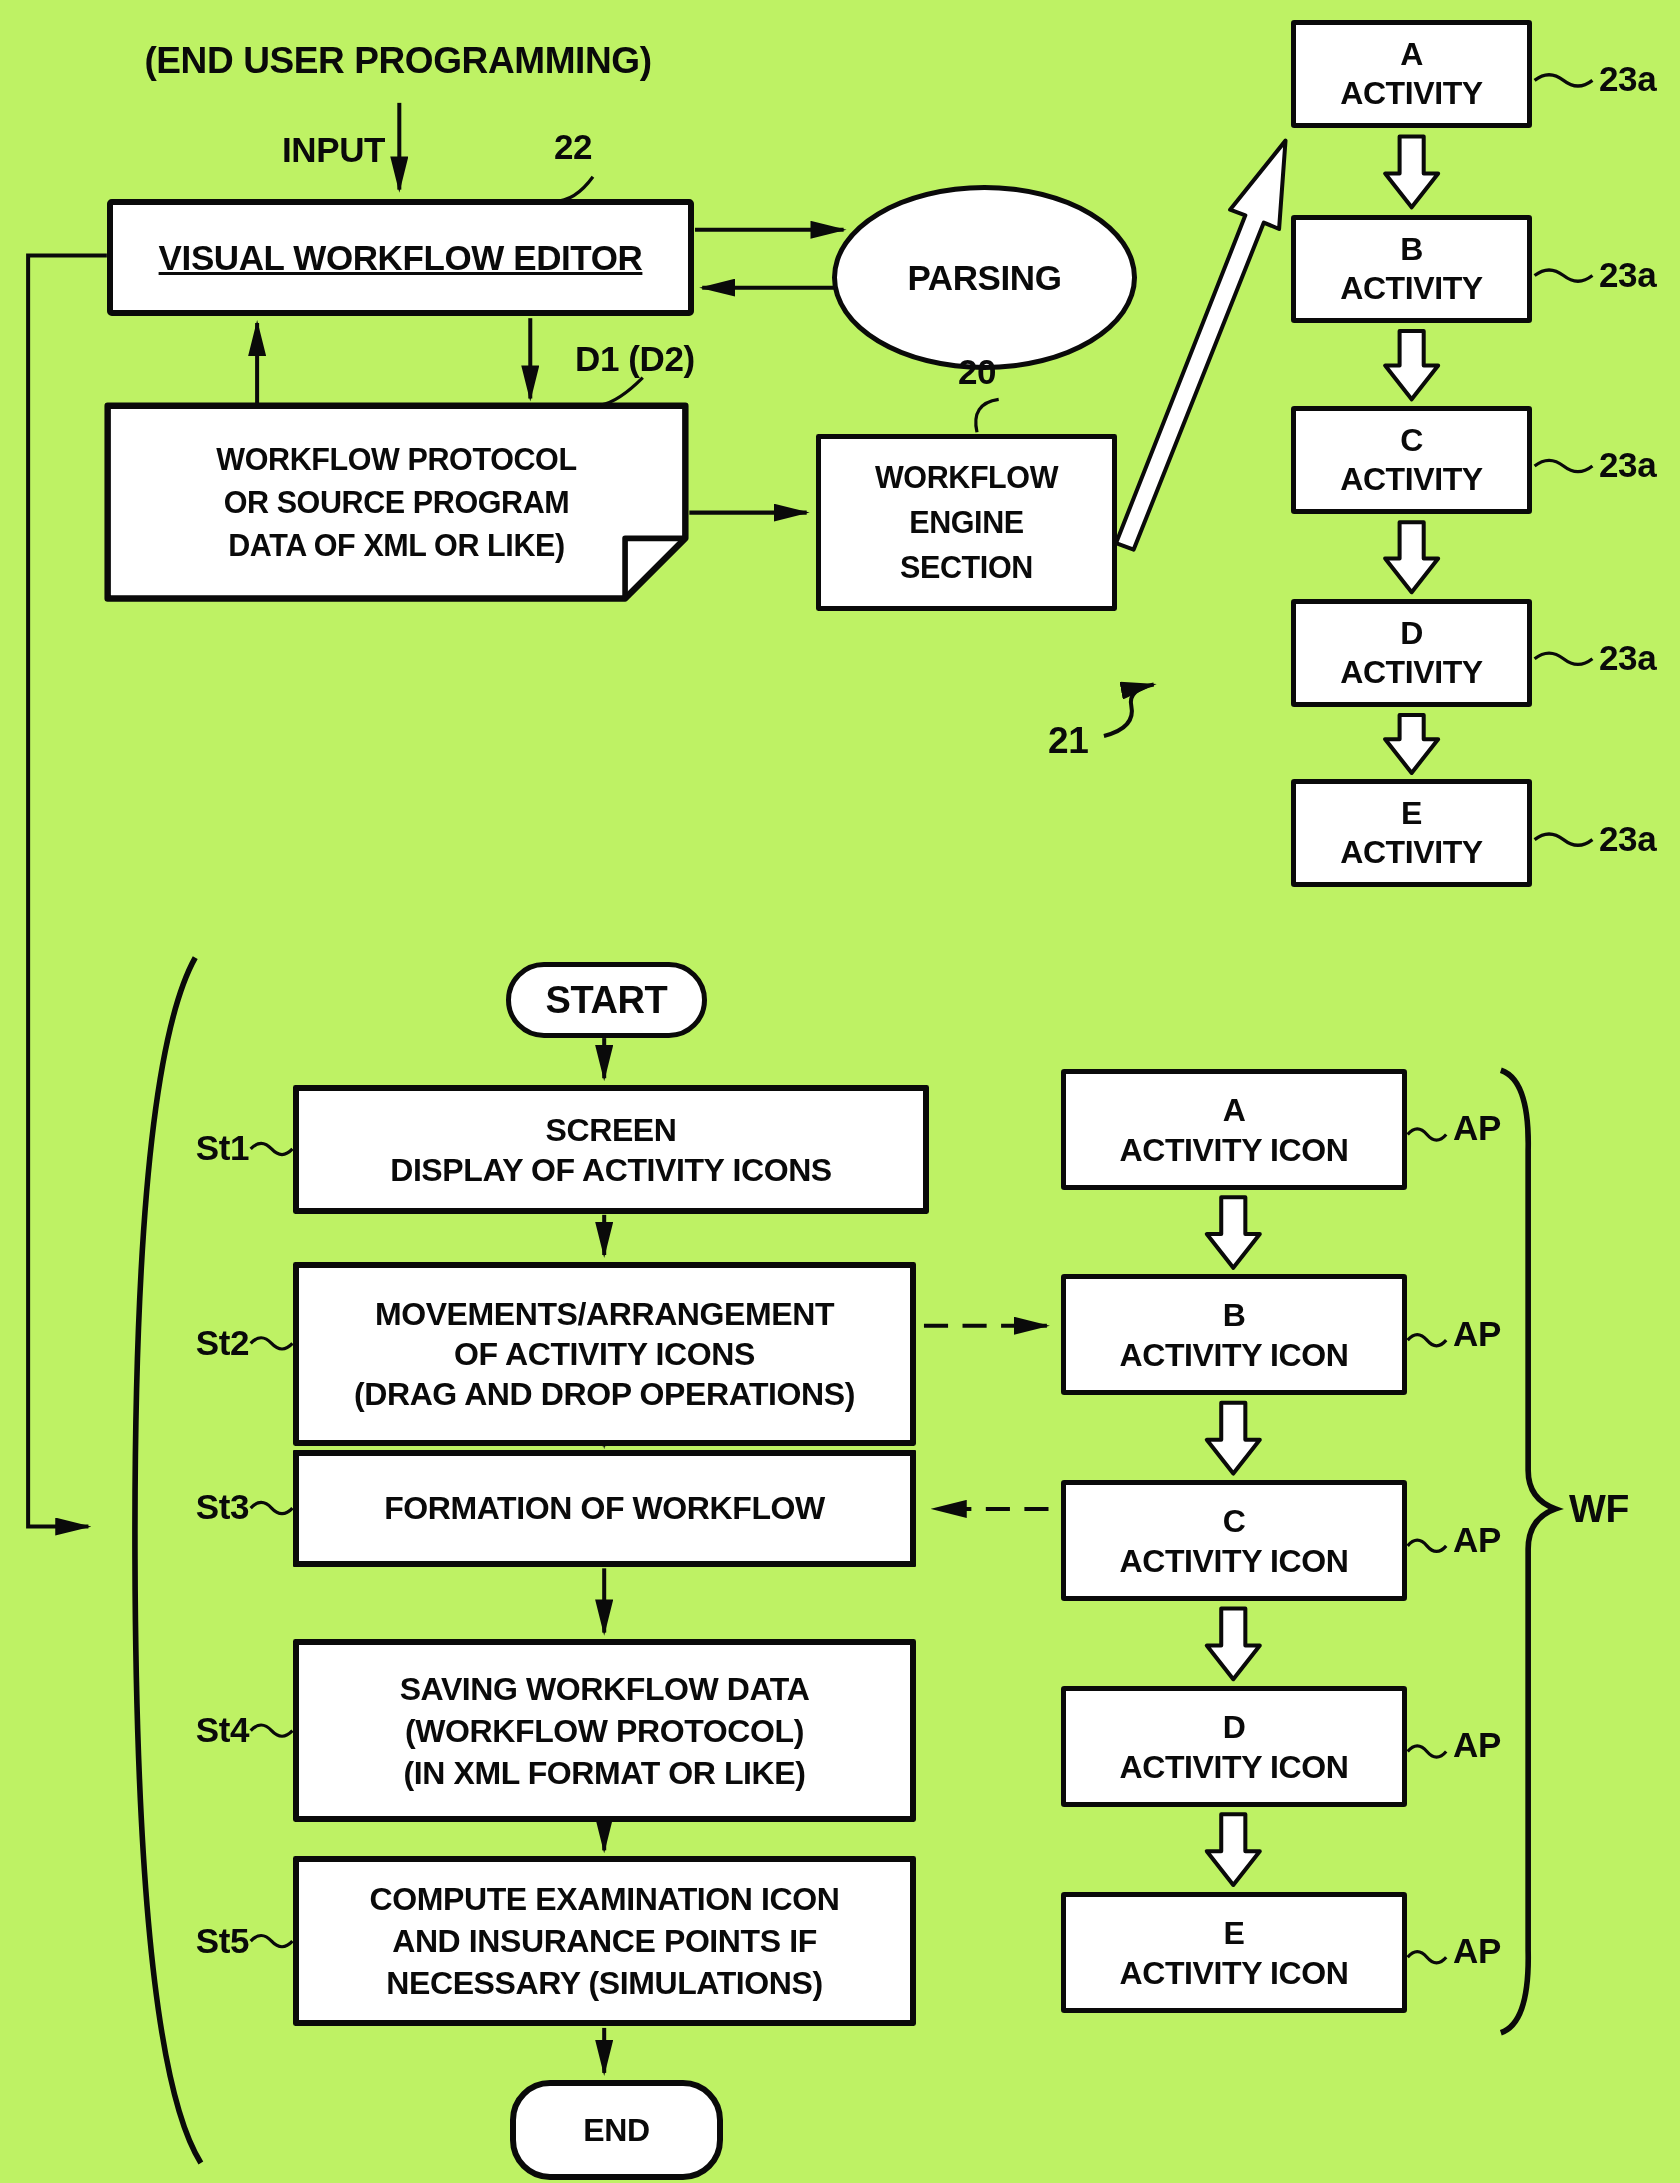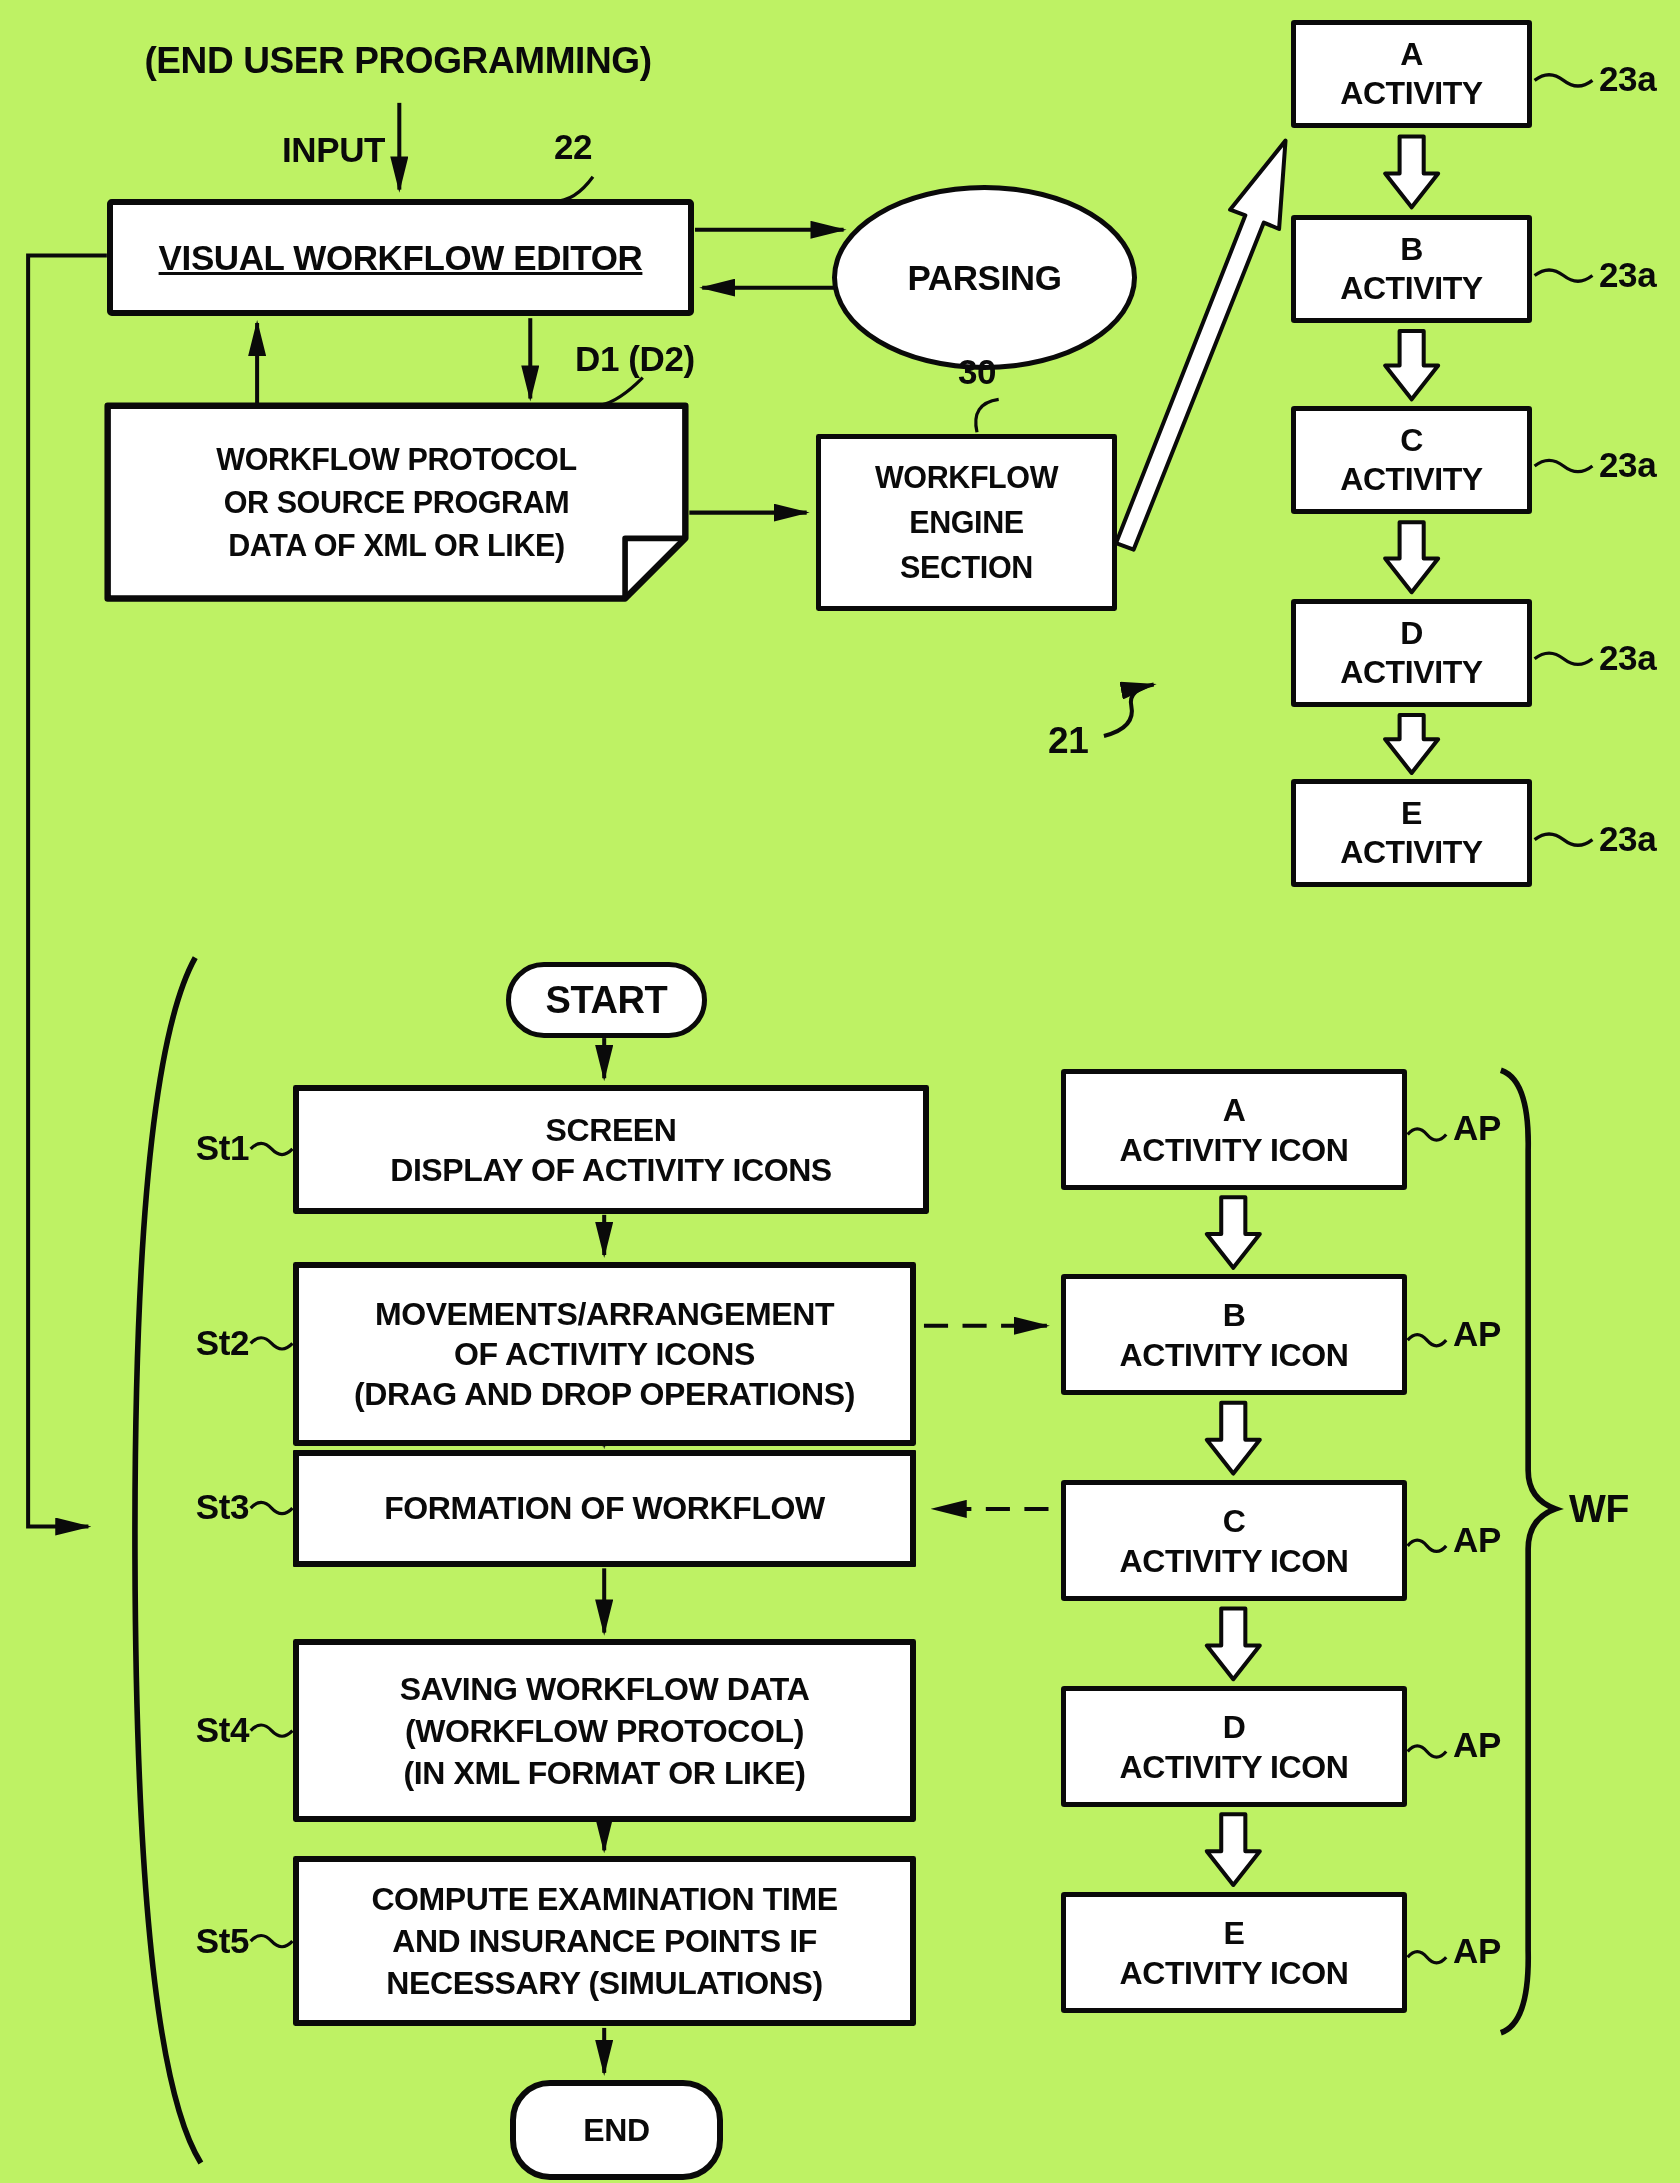--- a/index.html
+++ b/index.html
@@ -102,21 +102,21 @@
   </div>
 
   <div class="lbl" style="left:575px;top:339px;width:177px;font-size:35px;">D1 (D2)</div>
 
   <div class="box" style="left:113px;top:411px;width:567px;height:182px;border:none;background:transparent;font-size:30.5px;line-height:43px;">
     <div class="ln">WORKFLOW PROTOCOL</div>
     <div class="ln">OR SOURCE PROGRAM</div>
     <div class="ln">DATA OF XML OR LIKE)</div>
   </div>
 
-  <div class="lbl" style="left:958px;top:352px;width:72px;font-size:35px;">30</div>
+  <div class="lbl" style="left:958px;top:352px;width:72px;font-size:35px;">20</div>
 
   <div class="box" style="left:816px;top:434px;width:301px;height:177px;font-size:30.5px;line-height:45px;border-radius:2.4px;">
     <div class="ln">WORKFLOW</div>
     <div class="ln">ENGINE</div>
     <div class="ln">SECTION</div>
   </div>
 
   <div class="lbl" style="left:1048px;top:720px;width:64px;font-size:37px;">21</div>
 
   <div class="box" style="left:1291px;top:20px;width:241px;height:108px;font-size:32px;line-height:39px;border-radius:3.2px;">
@@ -173,21 +173,21 @@
 
   <div class="lbl" style="left:181px;top:1710px;width:68px;text-align:right;font-size:35px;">St4</div>
   <div class="box" style="left:293px;top:1639px;width:623px;height:183px;border-width:6.4px;font-size:32px;line-height:42px;border-radius:2.4px;">
     <div class="ln">SAVING WORKFLOW DATA</div>
     <div class="ln">(WORKFLOW PROTOCOL)</div>
     <div class="ln">(IN XML FORMAT OR LIKE)</div>
   </div>
 
   <div class="lbl" style="left:181px;top:1921px;width:68px;text-align:right;font-size:35px;">St5</div>
   <div class="box" style="left:293px;top:1856px;width:623px;height:170px;border-width:6.4px;font-size:32px;line-height:42px;border-radius:2.4px;">
-    <div class="ln">COMPUTE EXAMINATION TIME</div>
+    <div class="ln">COMPUTE EXAMINATION ICON</div>
     <div class="ln">AND INSURANCE POINTS IF</div>
     <div class="ln">NECESSARY (SIMULATIONS)</div>
   </div>
 
   <div class="box" style="left:510px;top:2080px;width:213px;height:100px;border-width:6.4px;border-radius:40px;font-size:32px;">
     <div class="ln">END</div>
   </div>
 
   <div class="box" style="left:1061px;top:1069px;width:346px;height:121px;font-size:32px;line-height:40px;border-radius:3.2px;">
     <div class="ln">A</div>

